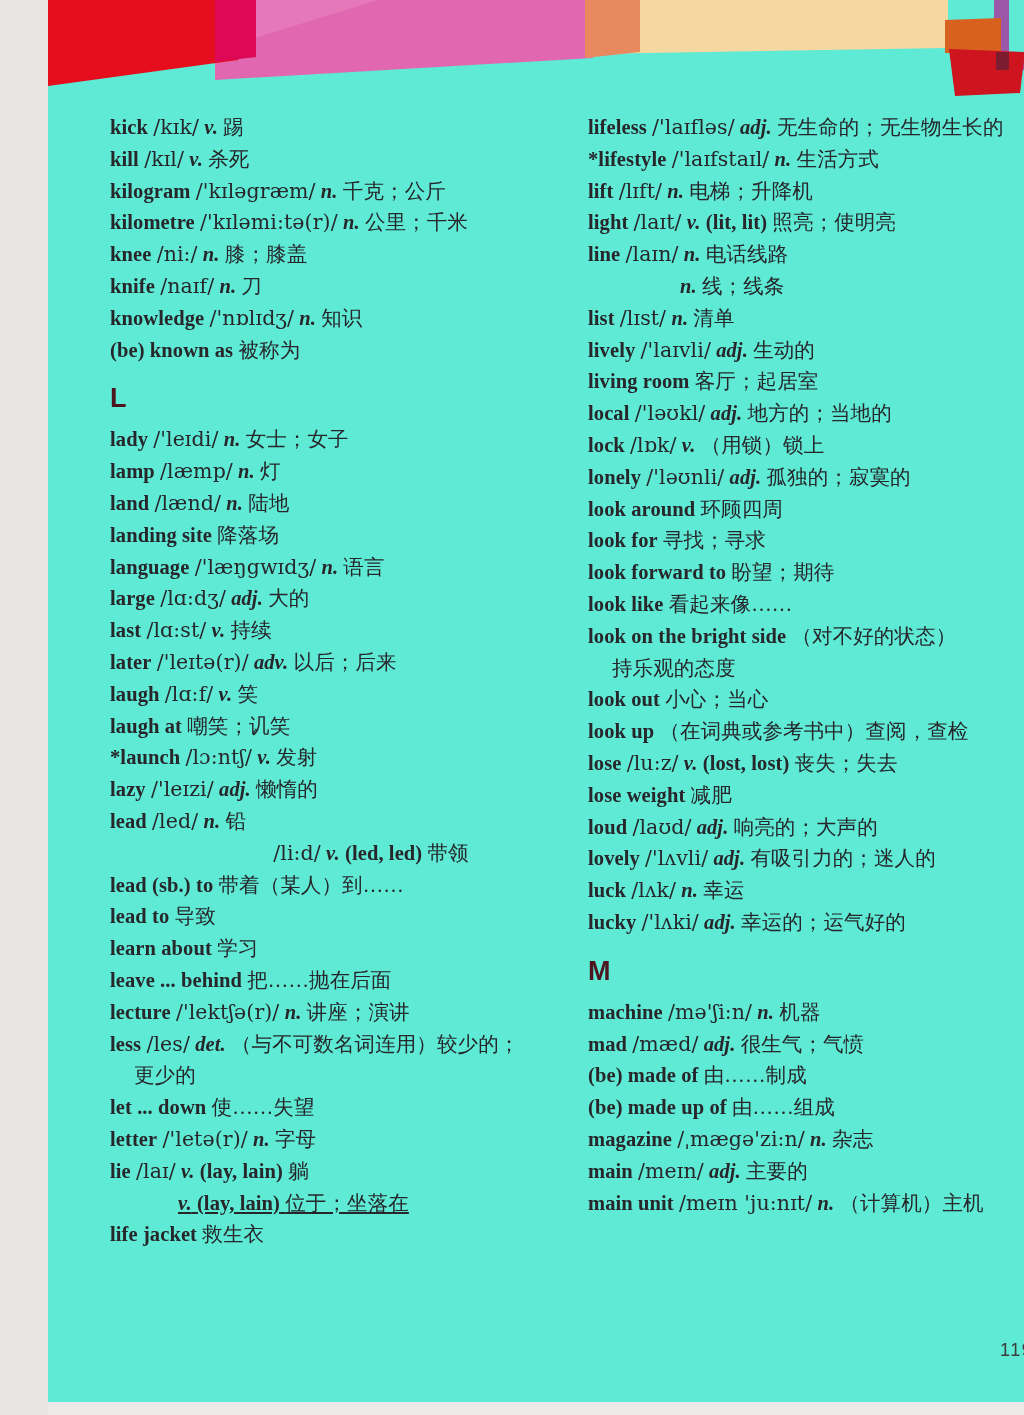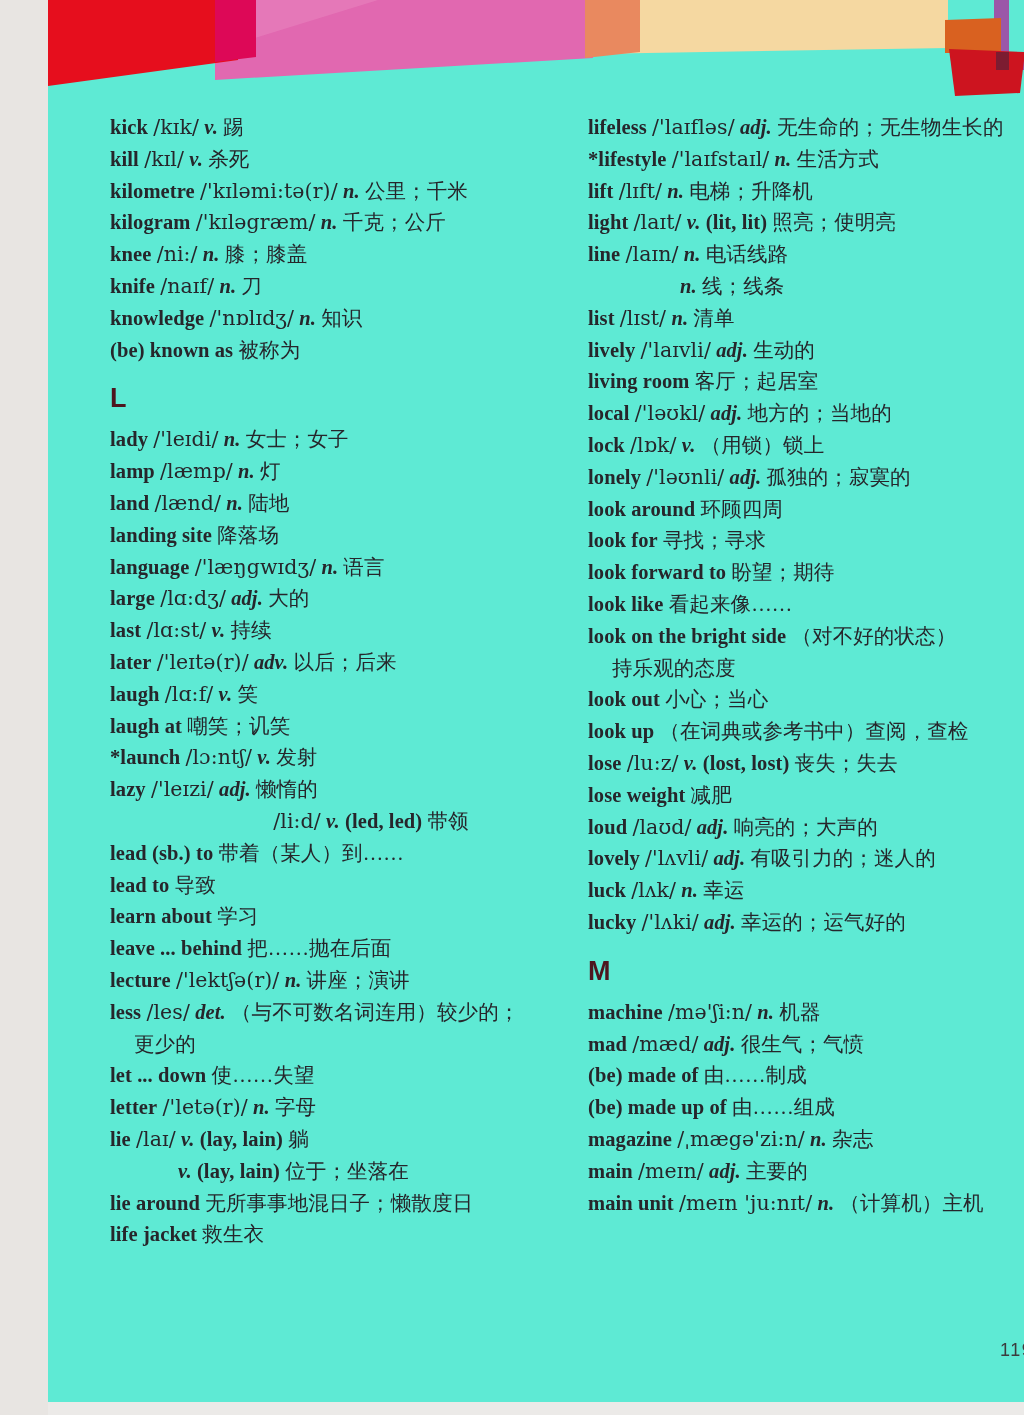--- a/index.html
+++ b/index.html
@@ -34,21 +34,21 @@
     color:#26262b;
     white-space:nowrap;
     letter-spacing:.1px;
   }
   .seg-w{font-weight:700;}
   .seg-ph{font-family:"DejaVu Serif",serif;font-weight:400;}
   .seg-pos{font-weight:700;font-style:italic;}
   .seg-zh{font-weight:400;}
   .ind-cont{padding-left:24px;}
   .ind-d1{padding-left:44px;text-align:center;}
-  .ind-d2{padding-left:68px;}
+  .ind-d2{padding-left:68px;text-decoration:underline;}
   .ind-d3{padding-left:92px;}
   .sec-header{
     font-family:"Liberation Sans","DejaVu Sans",sans-serif;
     font-weight:700;
     font-size:27px;
     line-height:30px;
     color:#4d161e;
     margin:17px 0 11px 0;
   }
   .page-num{
@@ -78,52 +78,52 @@
     <div class="shape shape-magenta"></div>
     <div class="shape shape-purple"></div>
     <div class="shape shape-orange"></div>
     <div class="shape shape-redsq"></div>
     <div class="shape shape-overlap"></div>
   </div>
 
   <div class="col col-left">
       <div class="entry"><span class="seg-w">kick</span> <span class="seg-ph">/kɪk/</span> <span class="seg-pos">v.</span> <span class="seg-zh">踢</span></div>
       <div class="entry"><span class="seg-w">kill</span> <span class="seg-ph">/kɪl/</span> <span class="seg-pos">v.</span> <span class="seg-zh">杀死</span></div>
+      <div class="entry"><span class="seg-w">kilogram</span> <span class="seg-ph">/'kɪləgræm/</span> <span class="seg-pos">n.</span> <span class="seg-zh">千克；公斤</span></div>
       <div class="entry"><span class="seg-w">kilometre</span> <span class="seg-ph">/'kɪləmi:tə(r)/</span> <span class="seg-pos">n.</span> <span class="seg-zh">公里；千米</span></div>
-      <div class="entry"><span class="seg-w">kilogram</span> <span class="seg-ph">/'kɪləgræm/</span> <span class="seg-pos">n.</span> <span class="seg-zh">千克；公斤</span></div>
       <div class="entry"><span class="seg-w">knee</span> <span class="seg-ph">/ni:/</span> <span class="seg-pos">n.</span> <span class="seg-zh">膝；膝盖</span></div>
       <div class="entry"><span class="seg-w">knife</span> <span class="seg-ph">/naɪf/</span> <span class="seg-pos">n.</span> <span class="seg-zh">刀</span></div>
       <div class="entry"><span class="seg-w">knowledge</span> <span class="seg-ph">/'nɒlɪdʒ/</span> <span class="seg-pos">n.</span> <span class="seg-zh">知识</span></div>
       <div class="entry"><span class="seg-w">(be) known as</span> <span class="seg-zh">被称为</span></div>
       <div class="sec-header">L</div>
       <div class="entry"><span class="seg-w">lady</span> <span class="seg-ph">/'leɪdi/</span> <span class="seg-pos">n.</span> <span class="seg-zh">女士；女子</span></div>
       <div class="entry"><span class="seg-w">lamp</span> <span class="seg-ph">/læmp/</span> <span class="seg-pos">n.</span> <span class="seg-zh">灯</span></div>
       <div class="entry"><span class="seg-w">land</span> <span class="seg-ph">/lænd/</span> <span class="seg-pos">n.</span> <span class="seg-zh">陆地</span></div>
       <div class="entry"><span class="seg-w">landing site</span> <span class="seg-zh">降落场</span></div>
       <div class="entry"><span class="seg-w">language</span> <span class="seg-ph">/'læŋgwɪdʒ/</span> <span class="seg-pos">n.</span> <span class="seg-zh">语言</span></div>
       <div class="entry"><span class="seg-w">large</span> <span class="seg-ph">/lɑ:dʒ/</span> <span class="seg-pos">adj.</span> <span class="seg-zh">大的</span></div>
       <div class="entry"><span class="seg-w">last</span> <span class="seg-ph">/lɑ:st/</span> <span class="seg-pos">v.</span> <span class="seg-zh">持续</span></div>
       <div class="entry"><span class="seg-w">later</span> <span class="seg-ph">/'leɪtə(r)/</span> <span class="seg-pos">adv.</span> <span class="seg-zh">以后；后来</span></div>
       <div class="entry"><span class="seg-w">laugh</span> <span class="seg-ph">/lɑ:f/</span> <span class="seg-pos">v.</span> <span class="seg-zh">笑</span></div>
       <div class="entry"><span class="seg-w">laugh at</span> <span class="seg-zh">嘲笑；讥笑</span></div>
       <div class="entry"><span class="seg-w">*launch</span> <span class="seg-ph">/lɔ:ntʃ/</span> <span class="seg-pos">v.</span> <span class="seg-zh">发射</span></div>
       <div class="entry"><span class="seg-w">lazy</span> <span class="seg-ph">/'leɪzi/</span> <span class="seg-pos">adj.</span> <span class="seg-zh">懒惰的</span></div>
+      <div class="entry"><span class="seg-w">lead</span> <span class="seg-ph">/led/</span> <span class="seg-pos">n.</span> <span class="seg-zh">铅</span></div>
       <div class="entry ind-d1"><span class="seg-ph">/li:d/</span> <span class="seg-pos">v.</span> <span class="seg-w">(led, led)</span> <span class="seg-zh">带领</span></div>
       <div class="entry"><span class="seg-w">lead (sb.) to</span> <span class="seg-zh">带着（某人）到……</span></div>
       <div class="entry"><span class="seg-w">lead to</span> <span class="seg-zh">导致</span></div>
       <div class="entry"><span class="seg-w">learn about</span> <span class="seg-zh">学习</span></div>
       <div class="entry"><span class="seg-w">leave ... behind</span> <span class="seg-zh">把……抛在后面</span></div>
       <div class="entry"><span class="seg-w">lecture</span> <span class="seg-ph">/'lektʃə(r)/</span> <span class="seg-pos">n.</span> <span class="seg-zh">讲座；演讲</span></div>
       <div class="entry"><span class="seg-w">less</span> <span class="seg-ph">/les/</span> <span class="seg-pos">det.</span> <span class="seg-zh">（与不可数名词连用）较少的；</span></div>
       <div class="entry ind-cont"><span class="seg-zh">更少的</span></div>
       <div class="entry"><span class="seg-w">let ... down</span> <span class="seg-zh">使……失望</span></div>
       <div class="entry"><span class="seg-w">letter</span> <span class="seg-ph">/'letə(r)/</span> <span class="seg-pos">n.</span> <span class="seg-zh">字母</span></div>
       <div class="entry"><span class="seg-w">lie</span> <span class="seg-ph">/laɪ/</span> <span class="seg-pos">v.</span> <span class="seg-w">(lay, lain)</span> <span class="seg-zh">躺</span></div>
       <div class="entry ind-d2"><span class="seg-pos">v.</span> <span class="seg-w">(lay, lain)</span> <span class="seg-zh">位于；坐落在</span></div>
-      <div class="entry"><span class="seg-w">lie around</span> <span class="seg-zh">无所事事地混日子；懒散度日</span></div>
       <div class="entry"><span class="seg-w">life jacket</span> <span class="seg-zh">救生衣</span></div>
     </div>
 
   <div class="col col-right">
       <div class="entry"><span class="seg-w">lifeless</span> <span class="seg-ph">/'laɪfləs/</span> <span class="seg-pos">adj.</span> <span class="seg-zh">无生命的；无生物生长的</span></div>
       <div class="entry"><span class="seg-w">*lifestyle</span> <span class="seg-ph">/'laɪfstaɪl/</span> <span class="seg-pos">n.</span> <span class="seg-zh">生活方式</span></div>
       <div class="entry"><span class="seg-w">lift</span> <span class="seg-ph">/lɪft/</span> <span class="seg-pos">n.</span> <span class="seg-zh">电梯；升降机</span></div>
       <div class="entry"><span class="seg-w">light</span> <span class="seg-ph">/laɪt/</span> <span class="seg-pos">v.</span> <span class="seg-w">(lit, lit)</span> <span class="seg-zh">照亮；使明亮</span></div>
       <div class="entry"><span class="seg-w">line</span> <span class="seg-ph">/laɪn/</span> <span class="seg-pos">n.</span> <span class="seg-zh">电话线路</span></div>
       <div class="entry ind-d3"><span class="seg-pos">n.</span> <span class="seg-zh">线；线条</span></div>

